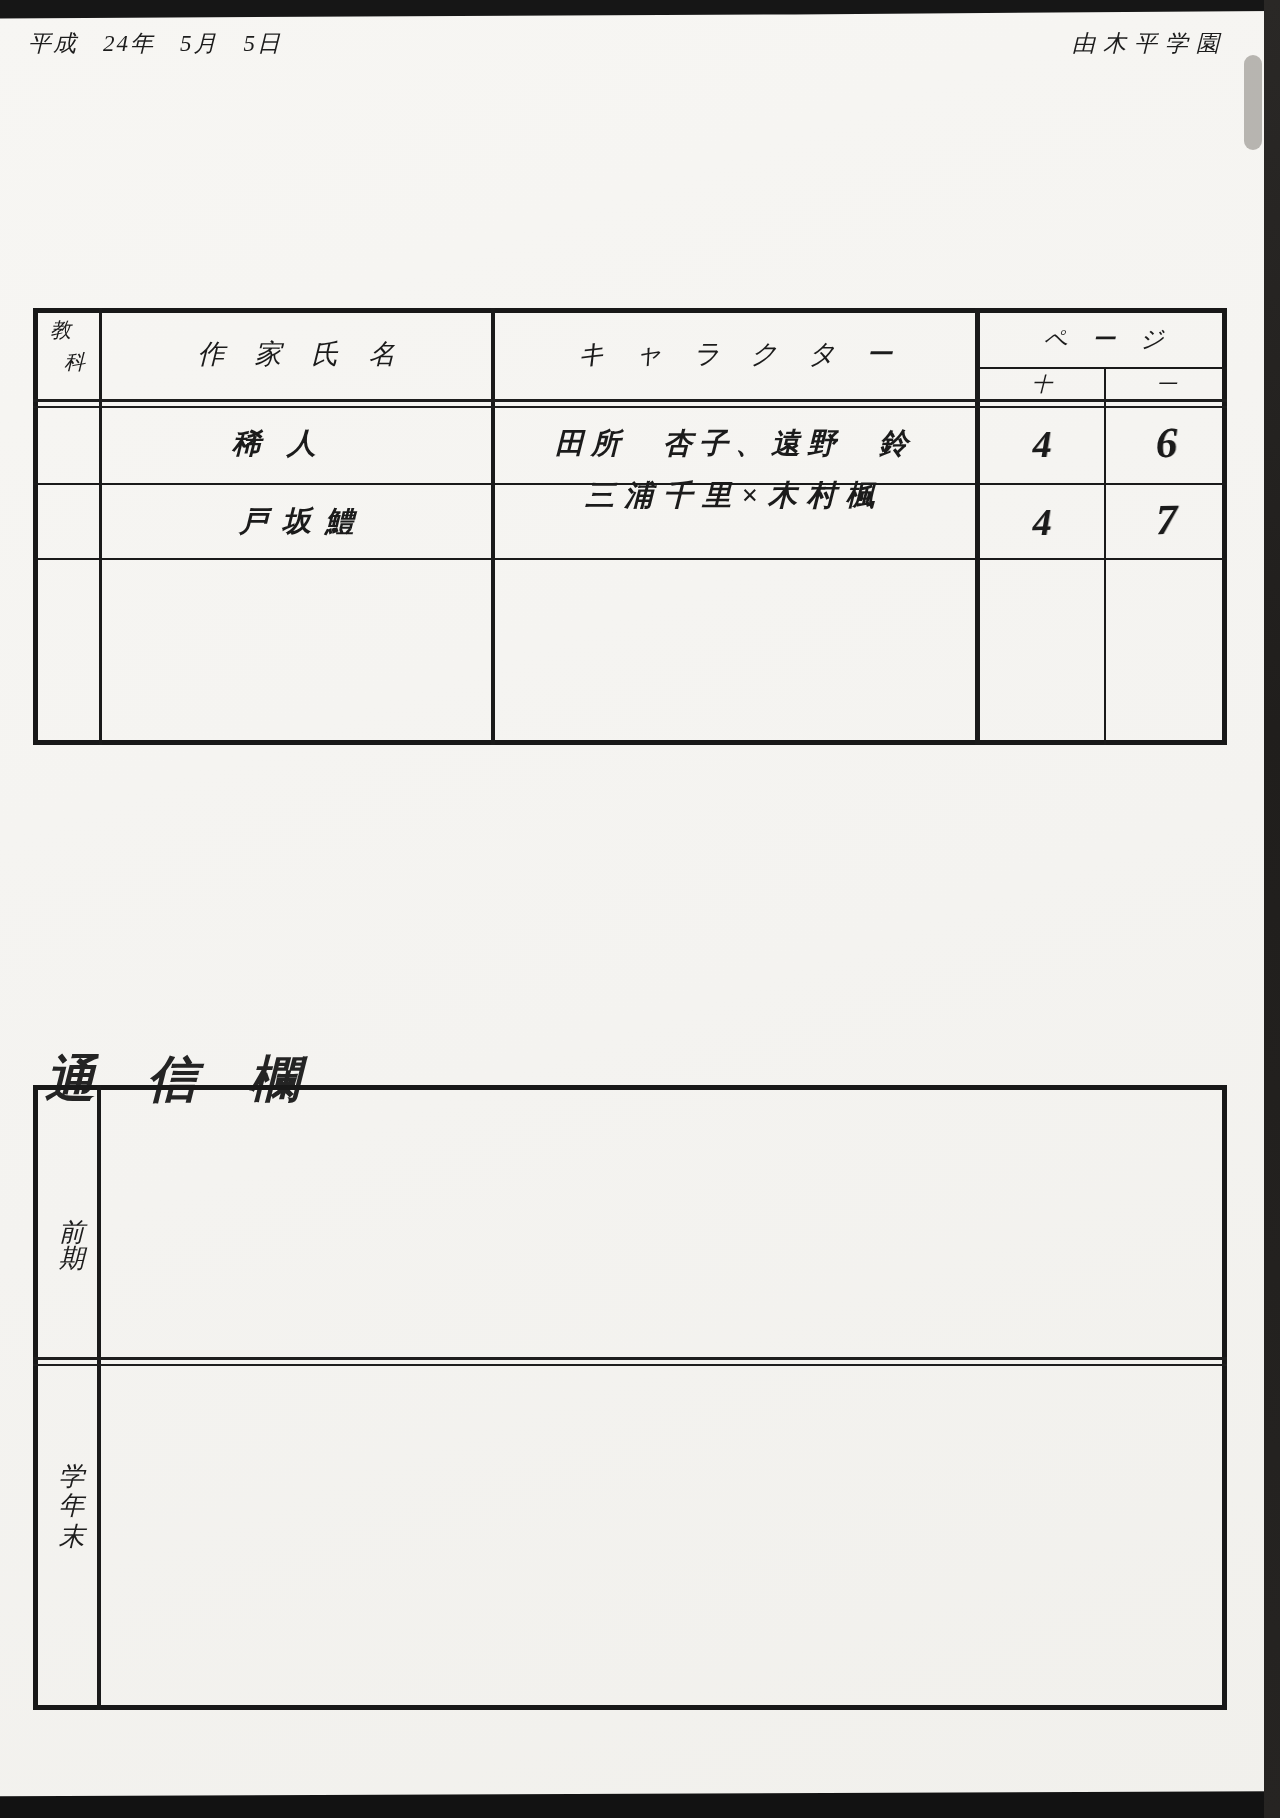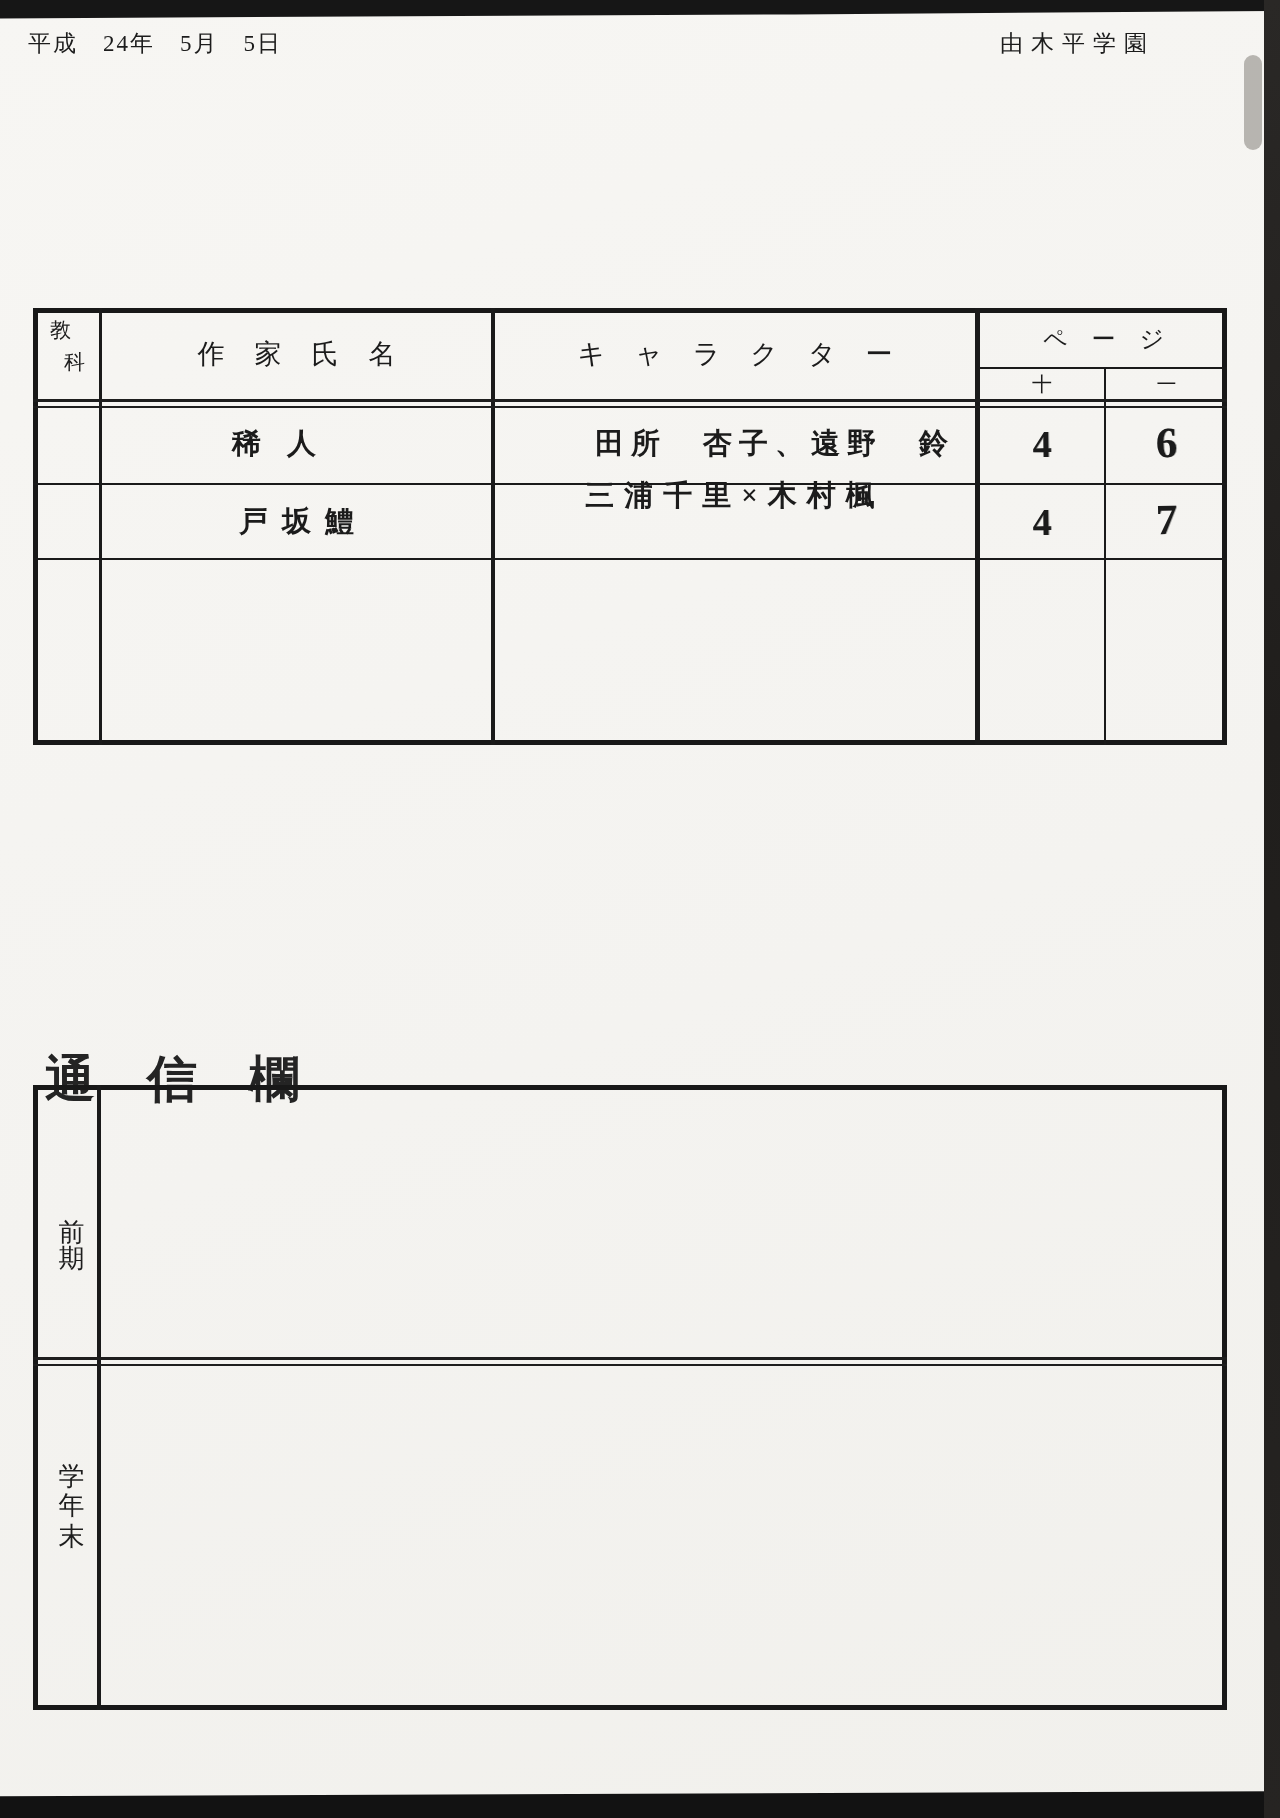--- a/index.html
+++ b/index.html
@@ -2,20 +2,21 @@
 <html><head>
 <meta charset="utf-8">
 <style>
   html,body{margin:0;padding:0;background:#dddcd9;}
   .page{
     position:relative;width:1280px;height:1818px;margin:0 auto;
     background:linear-gradient(160deg,#f7f6f3 0%,#f4f3f0 55%,#f1f0ec 100%);
     overflow:hidden;
     font-family:"Liberation Serif","DejaVu Serif",serif;
     color:#1b1b1b;
+    font-style:italic;
   }
   .abs{position:absolute;}
   .line{position:absolute;background:#1a1a1a;}
   .dline{position:absolute;height:9px;box-sizing:border-box;
     border-top:3px solid #1e1e1e;border-bottom:2px solid #1e1e1e;background:transparent;}
   .frame{position:absolute;box-sizing:border-box;border:5px solid #181818;background:transparent;}
   .cell{position:absolute;display:flex;align-items:center;justify-content:center;
     white-space:nowrap;color:#1b1b1b;}
   .serif{font-family:"Liberation Serif","DejaVu Serif",serif;}
   .gothic{font-family:"Liberation Sans","DejaVu Sans",sans-serif;}
@@ -43,21 +44,21 @@
 <body>
 
 <div class="page">
 
   <div class="topbar"></div>
   <div class="bottombar"></div>
   <div class="edge-dark"></div>
   <div class="edge-blob"></div>
 
   <div class="meta" style="left:28px;top:28px;letter-spacing:2px;">平成　24年　5月　5日</div>
-  <div class="meta" style="left:1000px;top:28px;width:227px;text-align:left;letter-spacing:8px;">由木平学園</div>
+  <div class="meta" style="left:1000px;top:28px;width:227px;text-align:right;letter-spacing:8px;">由木平学園</div>
 
   <div>
     <div class="frame" style="left:33px;top:308px;width:1194px;height:437px;"></div>
 
     <div class="line" style="left:99px;top:308px;width:3px;height:437px;"></div>
     <div class="line" style="left:491px;top:308px;width:4px;height:437px;"></div>
     <div class="line" style="left:975px;top:308px;width:5px;height:437px;"></div>
     <div class="line" style="left:1104px;top:368px;width:2px;height:377px;"></div>
 
     <div class="line" style="left:975px;top:367px;width:252px;height:2px;"></div>
@@ -68,21 +69,21 @@
     <div class="abs serif" style="left:50px;top:316px;font-size:21px;">教</div>
     <div class="abs serif" style="left:64px;top:348px;font-size:21px;">科</div>
     <div class="cell serif hdr" style="left:102px;top:308px;width:389px;height:91px;">作家氏名</div>
     <div class="cell serif hdr" style="left:495px;top:308px;width:480px;height:91px;">キャラクター</div>
     <div class="cell serif hdr-small" style="left:980px;top:310px;width:247px;height:57px;">ページ</div>
     <div class="cell serif hdr-tiny" style="left:980px;top:369px;width:124px;height:30px;">十</div>
     <div class="cell serif hdr-tiny" style="left:1106px;top:369px;width:121px;height:30px;">一</div>
 
     <div>
       <div class="cell serif name" style="left:102px;top:405px;width:344px;height:78px;letter-spacing:26px;text-indent:26px;">稀人</div>
-      <div class="cell serif name" style="left:495px;top:405px;width:480px;height:78px;letter-spacing:7px;padding-left:40px;">田所　杏子、遠野　鈴</div>
+      <div class="cell serif name" style="left:495px;top:405px;width:480px;height:78px;letter-spacing:7px;">田所　杏子、遠野　鈴</div>
       <div class="cell serif digit" style="left:980px;top:405px;width:124px;height:78px;font-size:38px;">4</div>
       <div class="cell serif digit" style="left:1106px;top:403px;width:121px;height:78px;font-size:43px;">6</div>
     </div>
 
     <div>
       <div class="cell serif name" style="left:102px;top:485px;width:389px;height:73px;letter-spacing:14px;text-indent:14px;">戸坂鱧</div>
       <div class="cell serif name" style="left:495px;top:459px;width:480px;height:73px;letter-spacing:10px;">三浦千里×木村楓</div>
       <div class="cell serif digit" style="left:980px;top:485px;width:124px;height:73px;font-size:38px;">4</div>
       <div class="cell serif digit" style="left:1106px;top:483px;width:121px;height:73px;font-size:43px;">7</div>
     </div>

